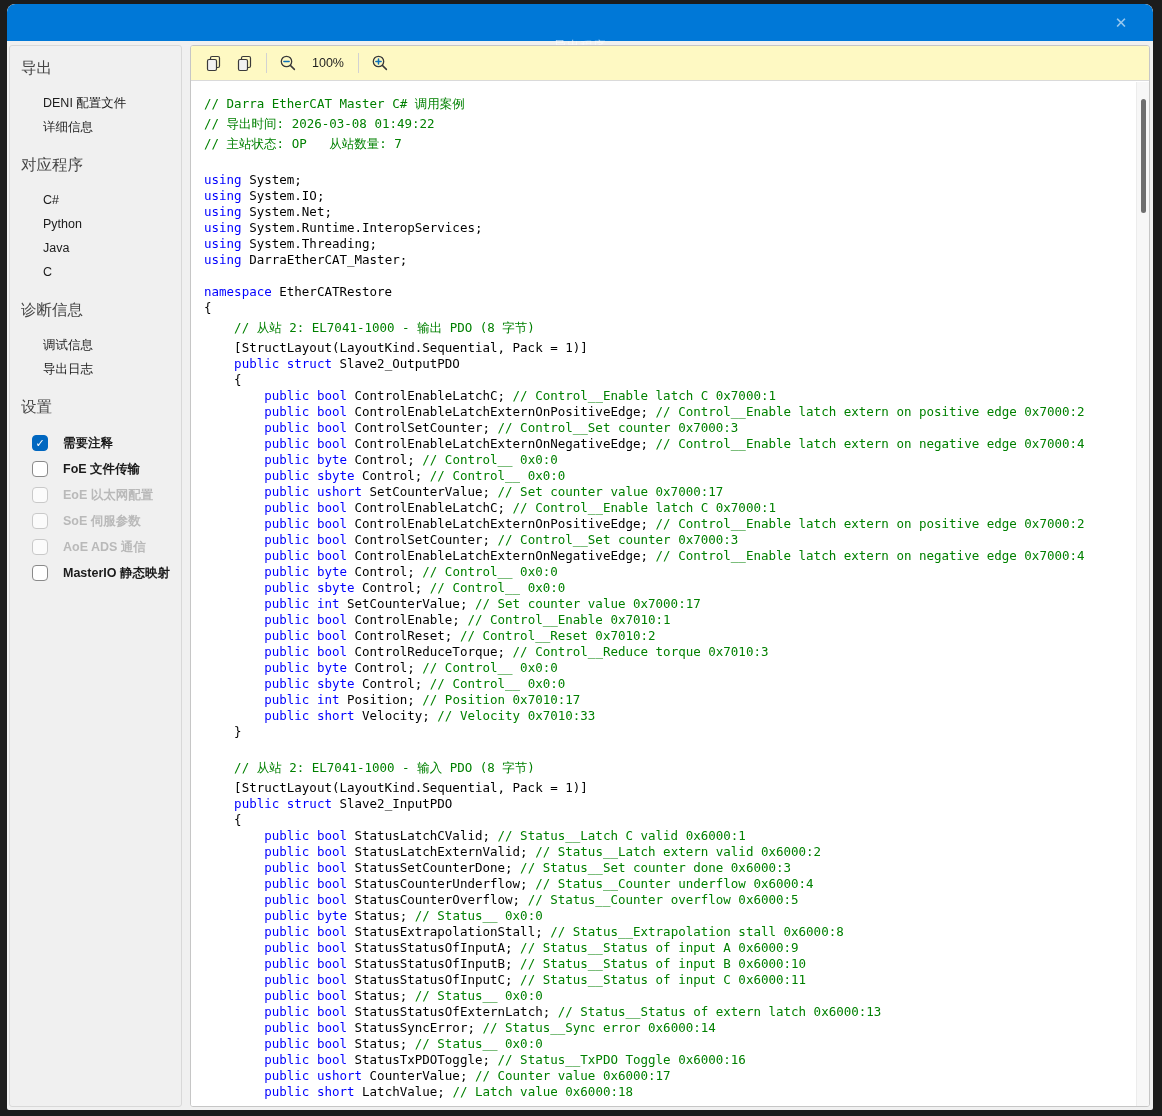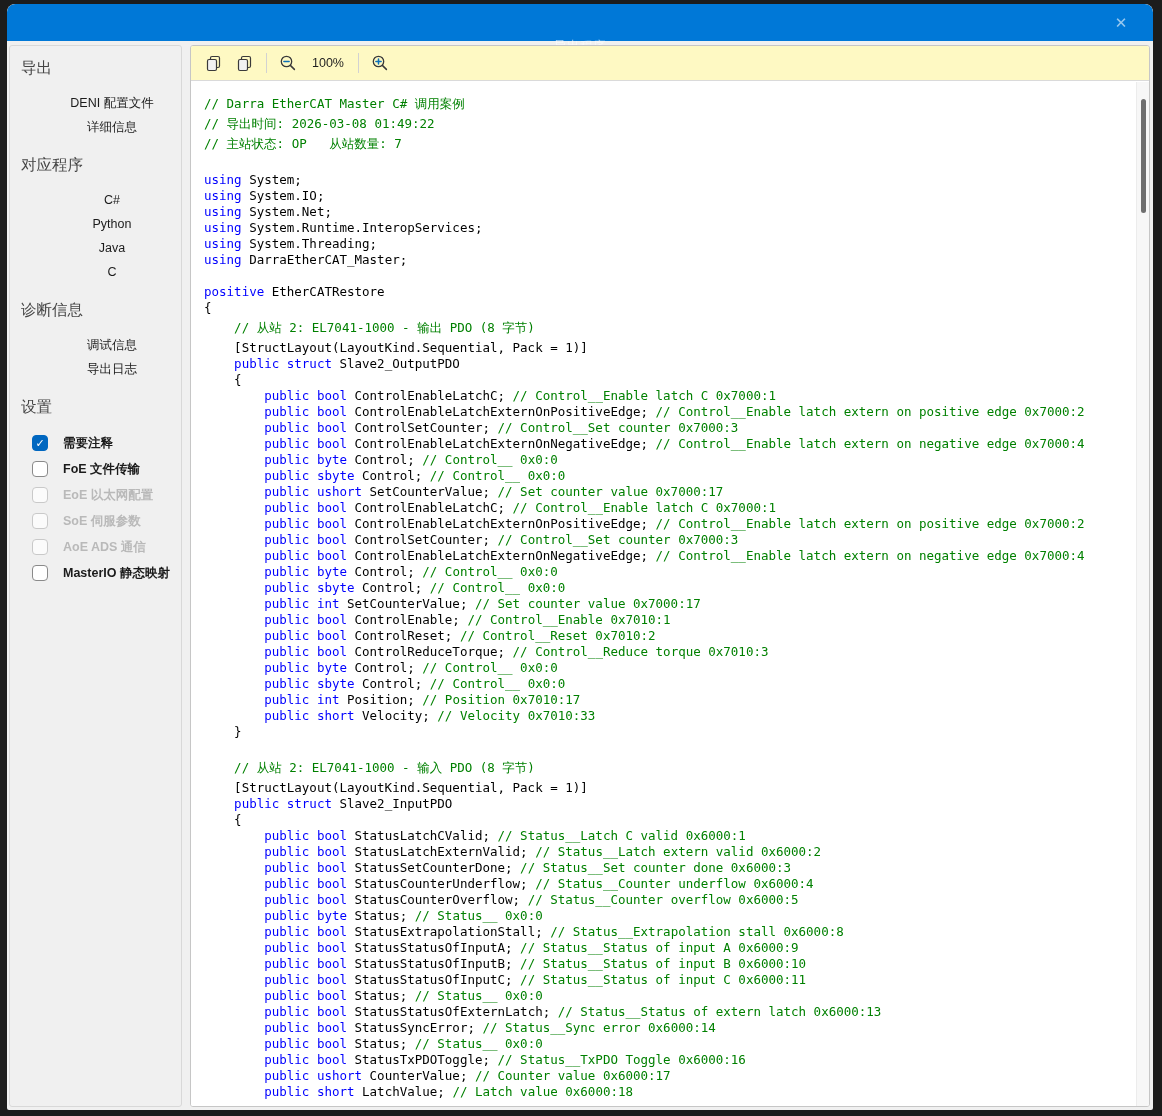--- a/index.html
+++ b/index.html
@@ -20,21 +20,21 @@
 
   
   .sidebar { position:absolute; left:2px; top:41px; width:173px; bottom:3px;
              background:#f0f0f0; border:1px solid #d8d8d8; border-radius:3px;
              overflow:hidden; }
   .side-section { margin-top:16px; }
   .side-section:first-child { margin-top:12px; }
   .side-header { font-size:15.5px; color:#454545; padding:0 0 0 11px; margin-bottom:13px;
                  line-height:20px; }
   .side-item { font-size:12.5px; color:#1b1b1b; padding-left:33px; height:24px;
-               line-height:24px; cursor:default;text-align:center; }
+               line-height:24px; cursor:default; }
   .cb-row { display:flex; align-items:center; padding-left:22px; height:26px; }
   .cb { width:16px; height:16px; border:1px solid #8a8a8a; border-radius:4px;
         background:#fff; display:flex; align-items:center; justify-content:center;
         font-size:11px; color:#fff; flex:0 0 auto; }
   .cb.checked { background:var(--accent,#0067c0); border-color:var(--accent,#0067c0); }
   .cb-label { font-size:12.5px; color:#1b1b1b; margin-left:15px; white-space:nowrap;font-weight:bold; }
   .cb-row.disabled .cb { border-color:#c9c9c9; background:#fbfbfb; }
   .cb-row.disabled .cb-label { color:#b9b9b9; }
 
   
@@ -170,21 +170,21 @@
         <div class="code-line cmt-line"><span class="c">// 导出时间: 2026-03-08 01:49:22</span></div>
         <div class="code-line cmt-line"><span class="c">// 主站状态: OP   从站数量: 7</span></div>
         <div class="code-line">&nbsp;</div>
         <div class="code-line"><span class="k">using</span> System;</div>
         <div class="code-line"><span class="k">using</span> System.IO;</div>
         <div class="code-line"><span class="k">using</span> System.Net;</div>
         <div class="code-line"><span class="k">using</span> System.Runtime.InteropServices;</div>
         <div class="code-line"><span class="k">using</span> System.Threading;</div>
         <div class="code-line"><span class="k">using</span> DarraEtherCAT_Master;</div>
         <div class="code-line">&nbsp;</div>
-        <div class="code-line"><span class="k">positive</span> EtherCATRestore</div>
+        <div class="code-line"><span class="k">namespace</span> EtherCATRestore</div>
         <div class="code-line">{</div>
         <div class="code-line cmt-line">    <span class="c">// 从站 2: EL7041-1000 - 输出 PDO (8 字节)</span></div>
         <div class="code-line">    [StructLayout(LayoutKind.Sequential, Pack = 1)]</div>
         <div class="code-line">    <span class="k">public</span> <span class="k">struct</span> Slave2_OutputPDO</div>
         <div class="code-line">    {</div>
         <div class="code-line">        <span class="k">public</span> <span class="k">bool</span> ControlEnableLatchC; <span class="c">// Control__Enable latch C 0x7000:1</span></div>
         <div class="code-line">        <span class="k">public</span> <span class="k">bool</span> ControlEnableLatchExternOnPositiveEdge; <span class="c">// Control__Enable latch extern on positive edge 0x7000:2</span></div>
         <div class="code-line">        <span class="k">public</span> <span class="k">bool</span> ControlSetCounter; <span class="c">// Control__Set counter 0x7000:3</span></div>
         <div class="code-line">        <span class="k">public</span> <span class="k">bool</span> ControlEnableLatchExternOnNegativeEdge; <span class="c">// Control__Enable latch extern on negative edge 0x7000:4</span></div>
         <div class="code-line">        <span class="k">public</span> <span class="k">byte</span> Control; <span class="c">// Control__ 0x0:0</span></div>

